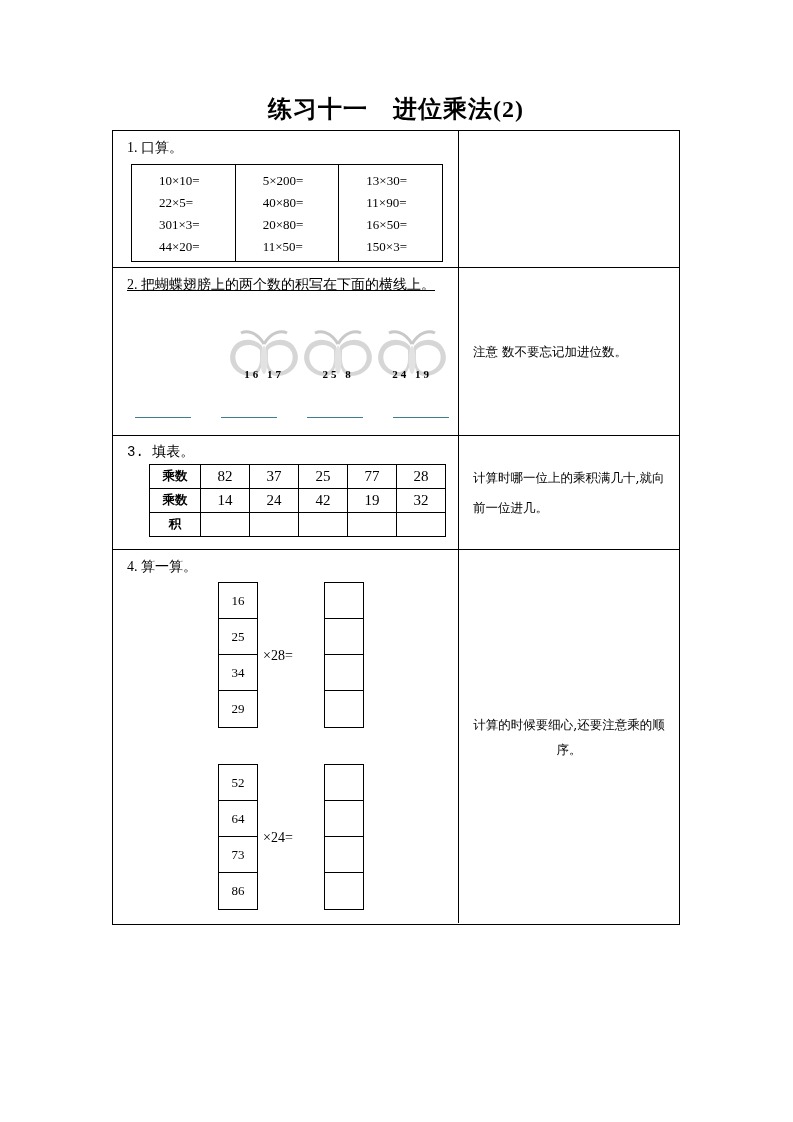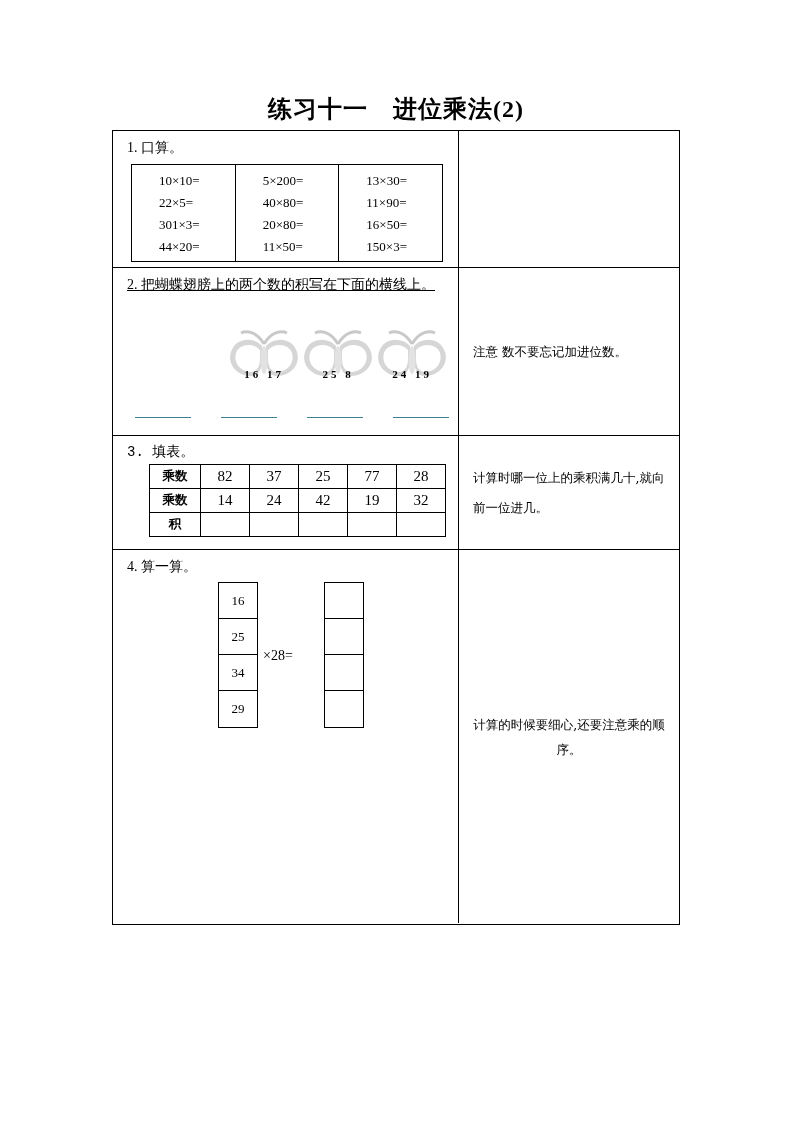--- a/index.html
+++ b/index.html
@@ -377,20 +377,35 @@
           </div>
           <div class="times">×28=</div>
           <div class="stack right-stack">
             <div class="cell"></div>
             <div class="cell"></div>
             <div class="cell"></div>
             <div class="cell"></div>
           </div>
         </div>
 
+        <div class="calc-group" style="top:214px;">
+          <div class="stack left-stack">
+            <div class="cell">52</div>
+            <div class="cell">64</div>
+            <div class="cell">73</div>
+            <div class="cell">86</div>
+          </div>
+          <div class="times">×24=</div>
+          <div class="stack right-stack">
+            <div class="cell"></div>
+            <div class="cell"></div>
+            <div class="cell"></div>
+            <div class="cell"></div>
+          </div>
+        </div>
       </div>
       <div class="right-cell">
         <div class="hint tight">计算的时候要细心,还要注意乘的顺序。</div>
       </div>
     </div>
 
   </div>
 </div>
 
 </body></html>

